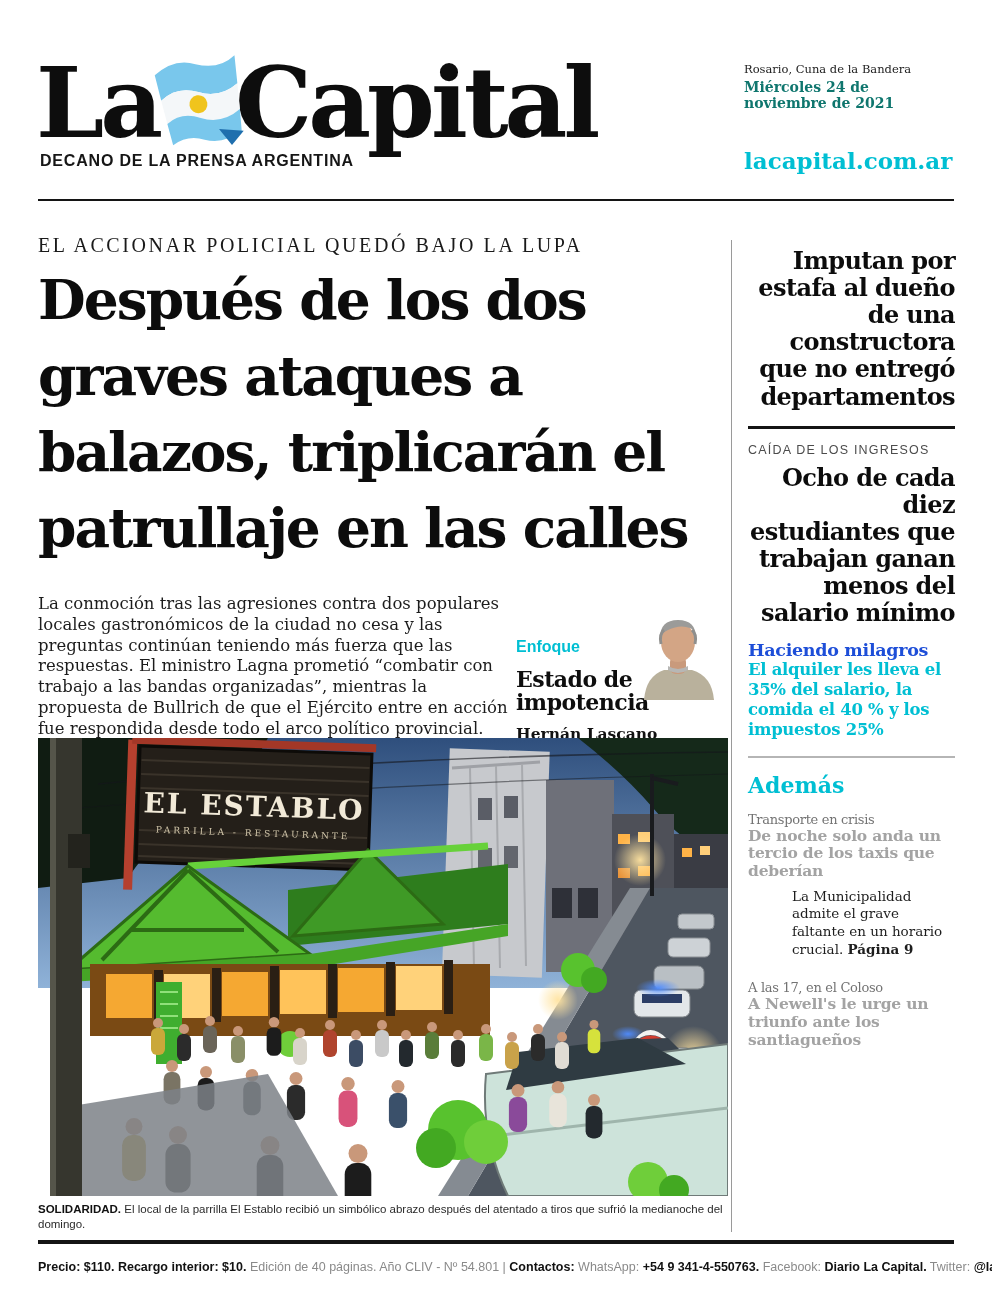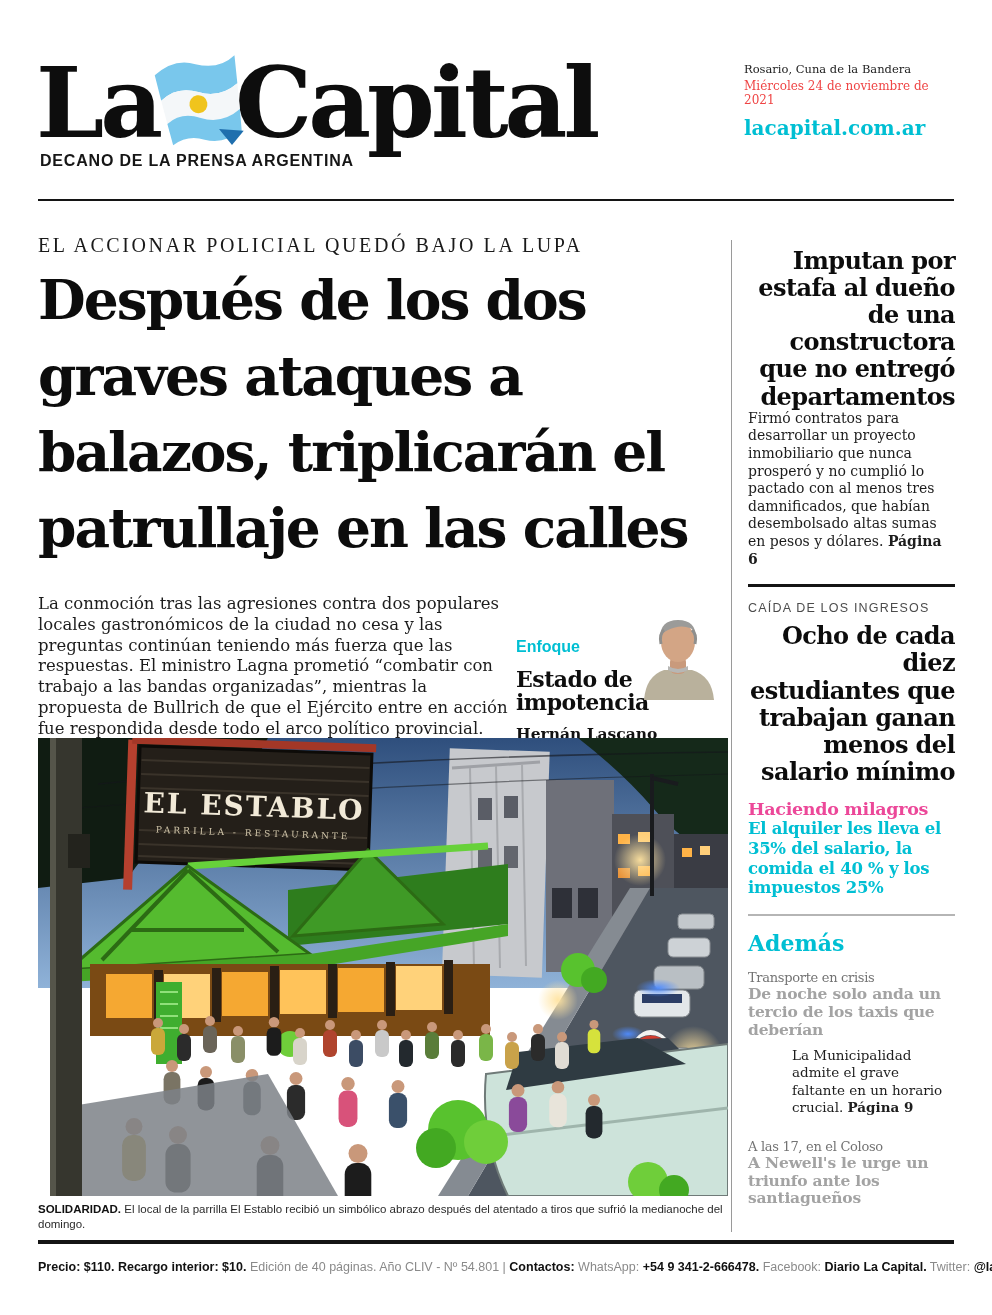--- a/index.html
+++ b/index.html
@@ -8,22 +8,22 @@
   .abs{position:absolute;}
   
   .masthead{left:36px;top:52px;display:flex;align-items:flex-end;white-space:nowrap;}
   .masthead .word{font-family:"DejaVu Serif",serif;font-weight:700;font-size:97px;
                   letter-spacing:-4px;line-height:1;color:#0d0d0d;}
   .flag{width:92px;height:100px;margin:0 -10px 0 -6px;position:relative;top:-6px;}
   .tagline{left:40px;top:152px;font-family:"Liberation Sans",sans-serif;font-weight:700;
            font-size:16px;letter-spacing:.8px;color:#161616;}
   .hdr-right{left:744px;top:62px;width:212px;}
   .hdr-loc{font-size:11.5px;color:#222;}
-  .hdr-date{font-size:12px;font-weight:400;margin-top:3px;color:#ef4444;}
-  .hdr-web{font-size:20px;font-weight:700;margin-top:9px;}
+  .hdr-date{font-size:14px;font-weight:700;margin-top:3px;color:#0f766e;}
+  .hdr-web{font-size:23px;font-weight:700;margin-top:36px;}
   .rule1{left:38px;top:199px;width:916px;height:2px;background:#141414;}
   .vdiv{left:731px;top:240px;width:1px;height:992px;background:#9a9a9a;}
   
   .kicker-main{left:38px;top:234px;font-family:Liberation Serif, serif;
                font-size:20px;letter-spacing:2.6px;color:#1a1a1a;}
   .headline-main{left:38px;top:262px;width:694px;font-weight:700;font-size:55px;
                  line-height:1.38;letter-spacing:-2px;color:#0c0c0c;}
   .lead{left:38px;top:594px;width:478px;font-size:16.5px;line-height:1.26;color:#1c1c1c;}
   .lead b{font-weight:700;}
   .enfoque{left:516px;top:594px;width:212px;}
@@ -41,21 +41,21 @@
   
   .rcol{left:748px;top:240px;width:207px;}
   .rc-kicker{font-family:"Liberation Sans",sans-serif;font-size:12.5px;letter-spacing:1.2px;
              color:#4c4c4c;}
   .rc-headline{font-weight:700;font-size:24px;line-height:1.13;letter-spacing:-.6px;
                color:#0c0c0c;margin-top:7px;text-align:right;}
   .rc-body{font-size:14px;line-height:1.26;color:#1d1d1d;margin-top:10px;}
   .rc-body b{font-weight:700;}
   .div-black{height:3px;background:#141414;margin-top:16px;}
   .div-gray{height:2px;background:#b5b5b5;margin-top:16px;} .mt14{margin-top:14px;} .mt22{margin-top:22px;}
-  .milagros-title{font-weight:700;font-size:17.5px;color:#ec4899;letter-spacing:-.3px;}
+  .milagros-title{font-weight:700;font-size:17.5px;color:#1d4ed8;letter-spacing:-.3px;}
   .milagros-sub{font-weight:700;font-size:16.5px;line-height:1.2;letter-spacing:-.3px;}
   .ademas-label{font-weight:700;font-size:22px;}
   .item-title{font-weight:400;font-size:13px;color:#737373;letter-spacing:-.3px;}
   .item-sub{font-weight:700;font-size:15.5px;line-height:1.15;color:#a3a3a3;letter-spacing:-.2px;}
   .item-body{font-size:13.5px;line-height:1.3;color:#1d1d1d;margin-top:8px;margin-left:44px;}
   .item-body b{font-weight:700;}
   
   .rule-bottom{left:38px;top:1240px;width:916px;height:4px;background:#141414;}
   .footer{left:38px;top:1260px;width:916px;font-family:"Liberation Sans",sans-serif;
           font-size:12.5px;white-space:nowrap;color:#8a8a8a;}
@@ -286,21 +286,20 @@
       <rect x="12" y="0" width="6" height="458" fill="#55554a"></rect>
       <rect x="30" y="96" width="22" height="34" fill="#23231d"></rect>
     </g>
   </svg>
 
   <p class="abs caption" style="margin:0"><b>SOLIDARIDAD.</b> <span>El local de la parrilla El Establo recibió un simbólico abrazo después del atentado a tiros que sufrió la medianoche del domingo.</span></p>
 
   <div class="abs rcol">
 
     <div class="rc-headline">Imputan por estafa al dueño de una constructora que no entregó departamentos</div>
-    <p class="rc-body" style="margin:0"><span>Firmó contratos para desarrollar un proyecto inmobiliario que nunca prosperó y no cumplió lo pactado con al menos tres damnificados, que habían desembolsado altas sumas en pesos y dólares.</span> <b>Página 6</b></p>
 
     <div class="div-black"></div>
 
     <div class="rc-kicker mt14">CAÍDA DE LOS INGRESOS</div>
     <div class="rc-headline">Ocho de cada diez estudiantes que trabajan ganan menos del salario mínimo</div>
 
     <div class="milagros-title mt14">Haciendo milagros</div>
     <div class="milagros-sub cyan">El alquiler les lleva el 35% del salario, la comida el 40 % y los impuestos 25%</div>
 
     <div class="div-gray"></div>
@@ -321,21 +320,21 @@
   </div>
 
   <div class="abs rule-bottom"></div>
   <div class="abs footer">
     <span class="fb">Precio: $110.</span>
     <span class="fb">Recargo interior: $10.</span>
     <span class="fg">Edición de 40 páginas. Año CLIV - Nº 54.801</span>
     <span class="fg">|</span>
     <span class="fb">Contactos:</span>
     <span class="fg">WhatsApp:</span>
-    <span class="fb">+54 9 341-2-666478.</span>
+    <span class="fb">+54 9 341-4-550763.</span>
     <span class="fg">Facebook:</span>
     <span class="fb">Diario La Capital.</span>
     <span class="fg">Twitter:</span>
     <span class="fb">@lacapital.</span>
     
     
   </div>
 
 </div>
 

